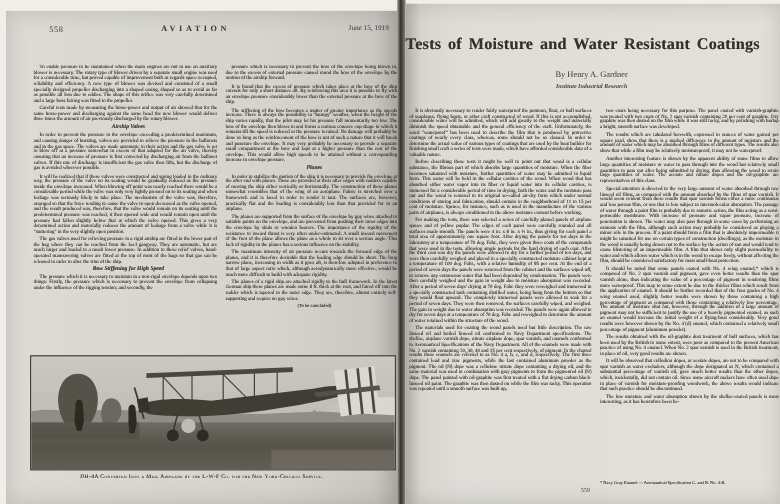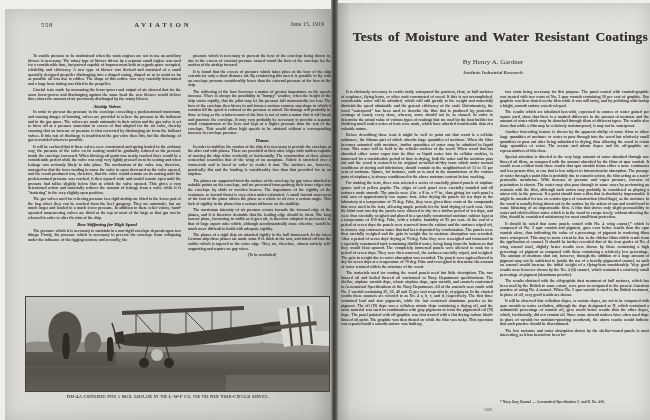--- a/index.html
+++ b/index.html
@@ -48,21 +48,21 @@
     box-shadow:inset 0 0 10px rgba(40,38,32,.35);
   }
   .photo svg{display:block;}
   .photo-caption{
     position:absolute;left:0;right:0;top:385px;text-align:center;
     font-size:4.6px;font-variant:small-caps;letter-spacing:.35px;color:#3d3a32;
     text-shadow:0 0 .4px rgba(61,58,50,.7);
   }
   
   .rp-title{
-    position:absolute;top:26px;left:0;right:2px;text-align:right;
+    position:absolute;top:26px;left:0;right:2px;text-align:left;
     font-size:13.5px;font-weight:bold;letter-spacing:.2px;word-spacing:2px;color:#34312a;
     text-shadow:0 0 .4px rgba(52,49,42,.6);
   }
   .rp-byline{position:absolute;top:55px;left:0;right:2px;text-align:center;font-size:7px;font-weight:normal;color:#38352d;}
   .rp-affil{position:absolute;top:67px;left:0;right:2px;text-align:center;font-size:5px;font-weight:bold;font-style:italic;color:#45423a;}
   .rp-col1{left:3px;top:87px;width:152px;height:308px;}
   .rp-col2{left:162px;top:87px;width:149px;height:306px;}
   .rp-footnote{
     position:absolute;left:162px;top:397px;width:149px;
     font-size:3.7px;color:#45423a;text-shadow:0 0 .4px rgba(69,66,58,.7);

